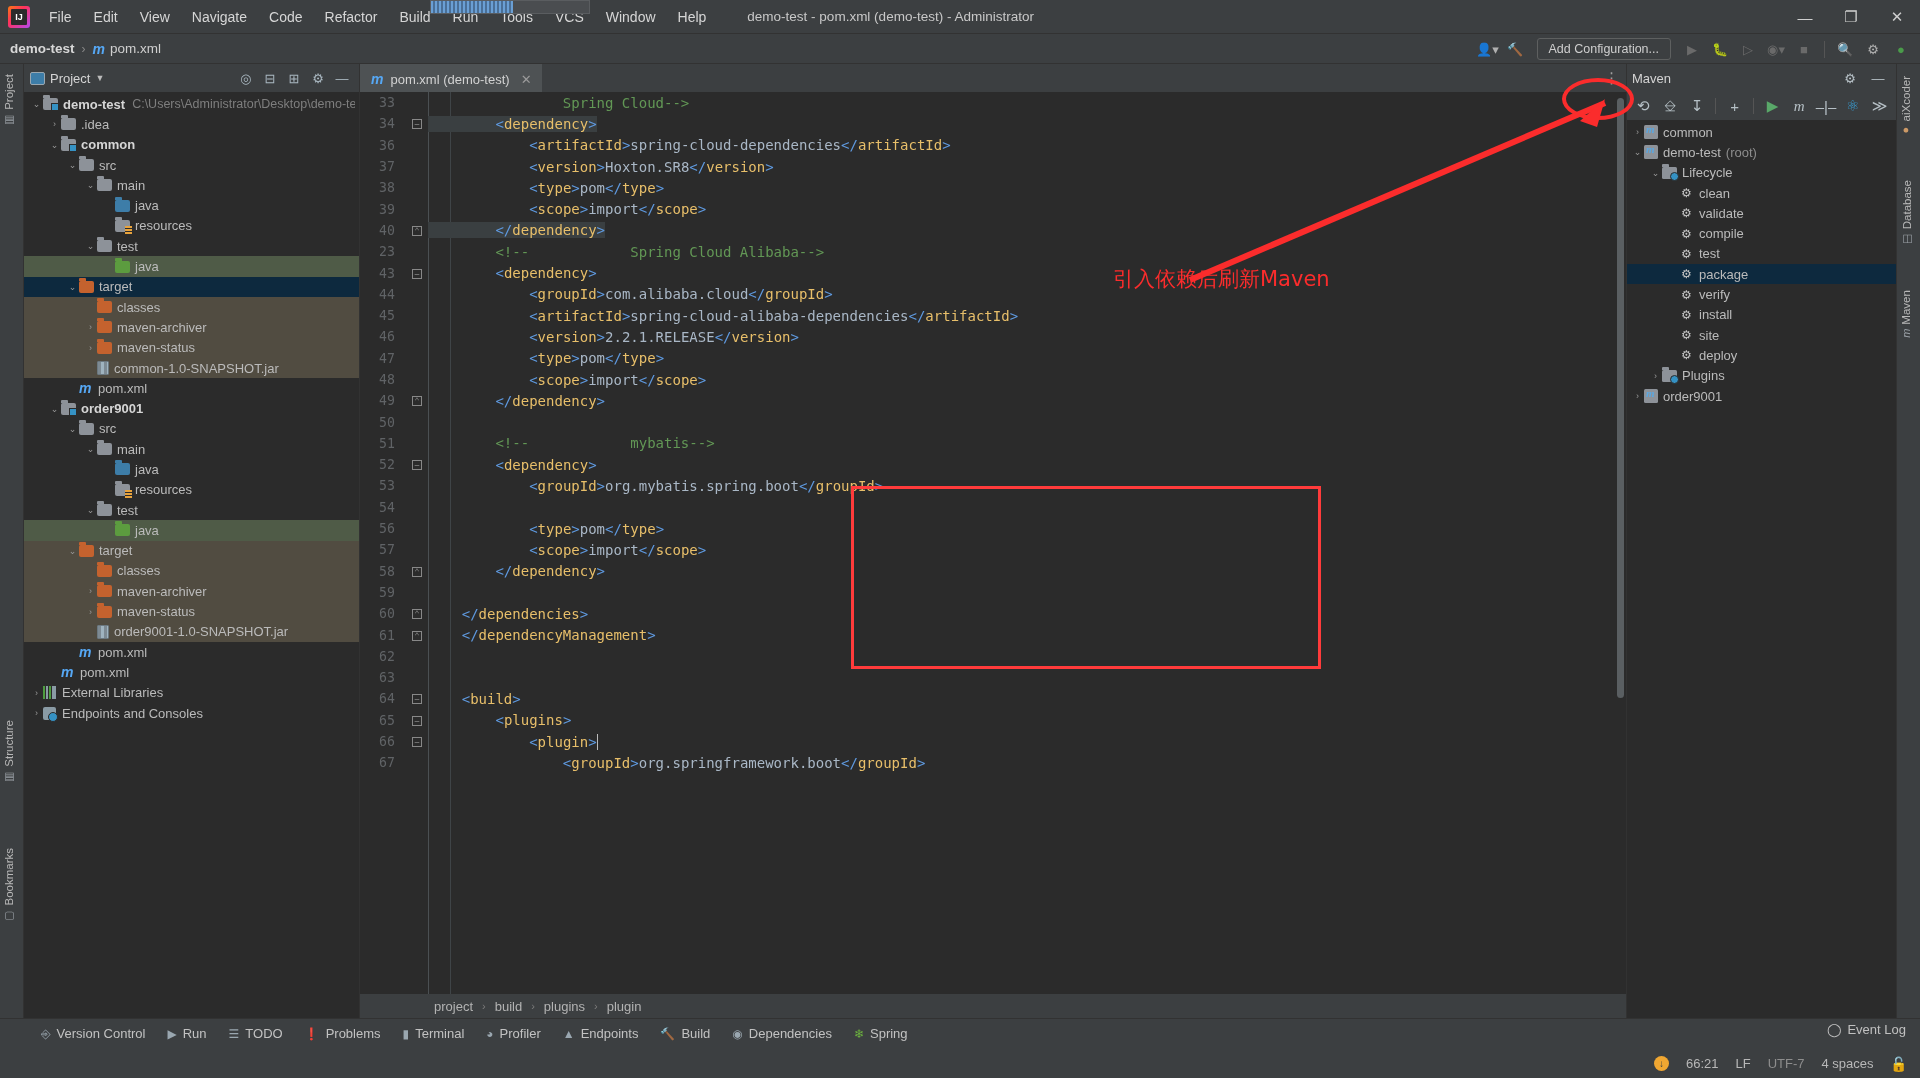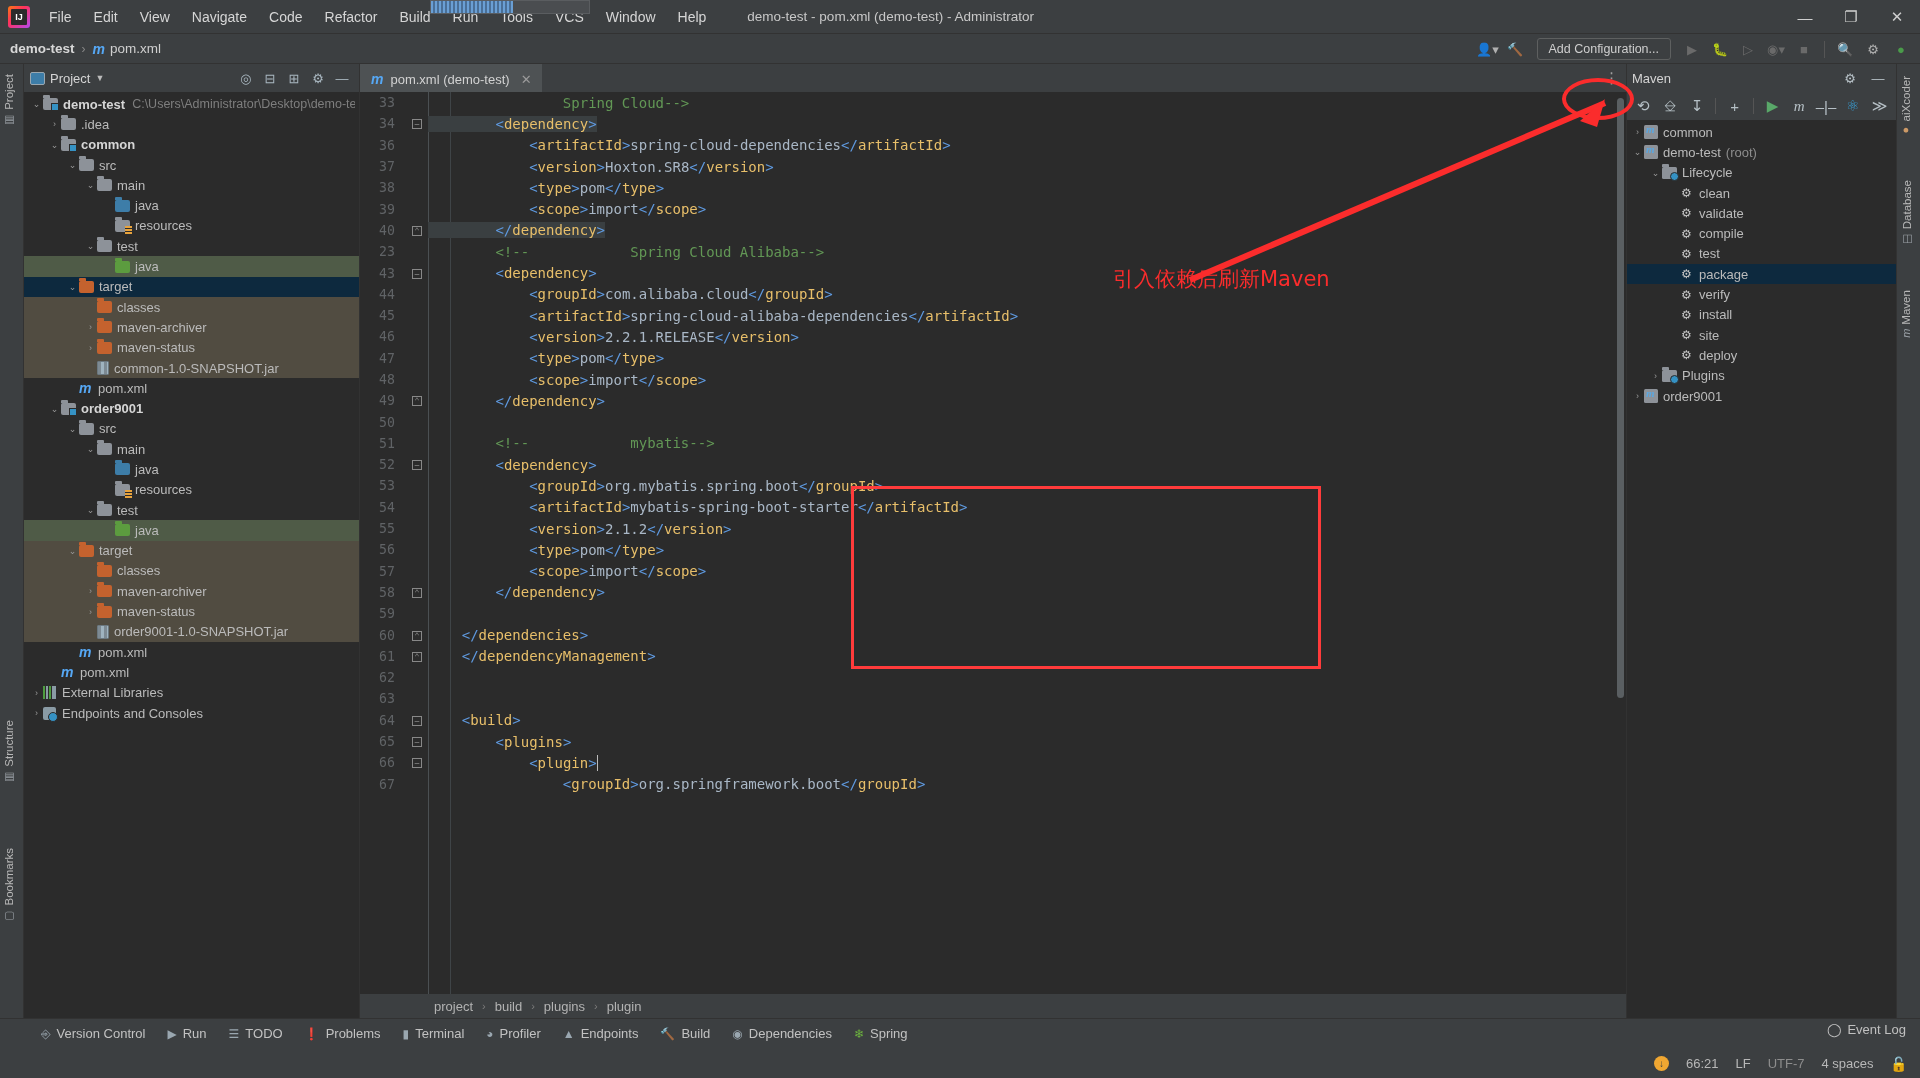--- a/index.html
+++ b/index.html
@@ -654,26 +654,20 @@
               <span class="code-txt"><span class="txtc">        </span><span class="tagb">&lt;</span><span class="tagc">dependency</span><span class="tagb">&gt;</span></span>
             </div>
             <div class="crow">
               <span class="gutter">53</span>
               <span class="fold"></span>
               <span class="code-txt"><span class="txtc">            </span><span class="tagb">&lt;</span><span class="tagc">groupId</span><span class="tagb">&gt;</span><span class="txtc">org.mybatis.spring.boot</span><span class="tagb">&lt;/</span><span class="tagc">groupId</span><span class="tagb">&gt;</span></span>
             </div>
             <div class="crow">
               <span class="gutter">54</span>
               <span class="fold"></span>
-              <span class="code-txt"><span class="txtc">            </span><span class="tagb">&lt;</span><span class="tagc">artifactId</span><span class="tagb">&gt;</span><span class="txtc">mybatis-spring-boot-starter</span><span class="tagb">&lt;/</span><span class="tagc">artifactId</span><span class="tagb">&gt;</span></span>
-            </div>
-            <div class="crow">
-              <span class="gutter">55</span>
-              <span class="fold"></span>
-              <span class="code-txt"><span class="txtc">            </span><span class="tagb">&lt;</span><span class="tagc">version</span><span class="tagb">&gt;</span><span class="txtc">2.1.2</span><span class="tagb">&lt;/</span><span class="tagc">version</span><span class="tagb">&gt;</span></span>
             </div>
             <div class="crow">
               <span class="gutter">56</span>
               <span class="fold"></span>
               <span class="code-txt"><span class="txtc">            </span><span class="tagb">&lt;</span><span class="tagc">type</span><span class="tagb">&gt;</span><span class="txtc">pom</span><span class="tagb">&lt;/</span><span class="tagc">type</span><span class="tagb">&gt;</span></span>
             </div>
             <div class="crow">
               <span class="gutter">57</span>
               <span class="fold"></span>
               <span class="code-txt"><span class="txtc">            </span><span class="tagb">&lt;</span><span class="tagc">scope</span><span class="tagb">&gt;</span><span class="txtc">import</span><span class="tagb">&lt;/</span><span class="tagc">scope</span><span class="tagb">&gt;</span></span>

